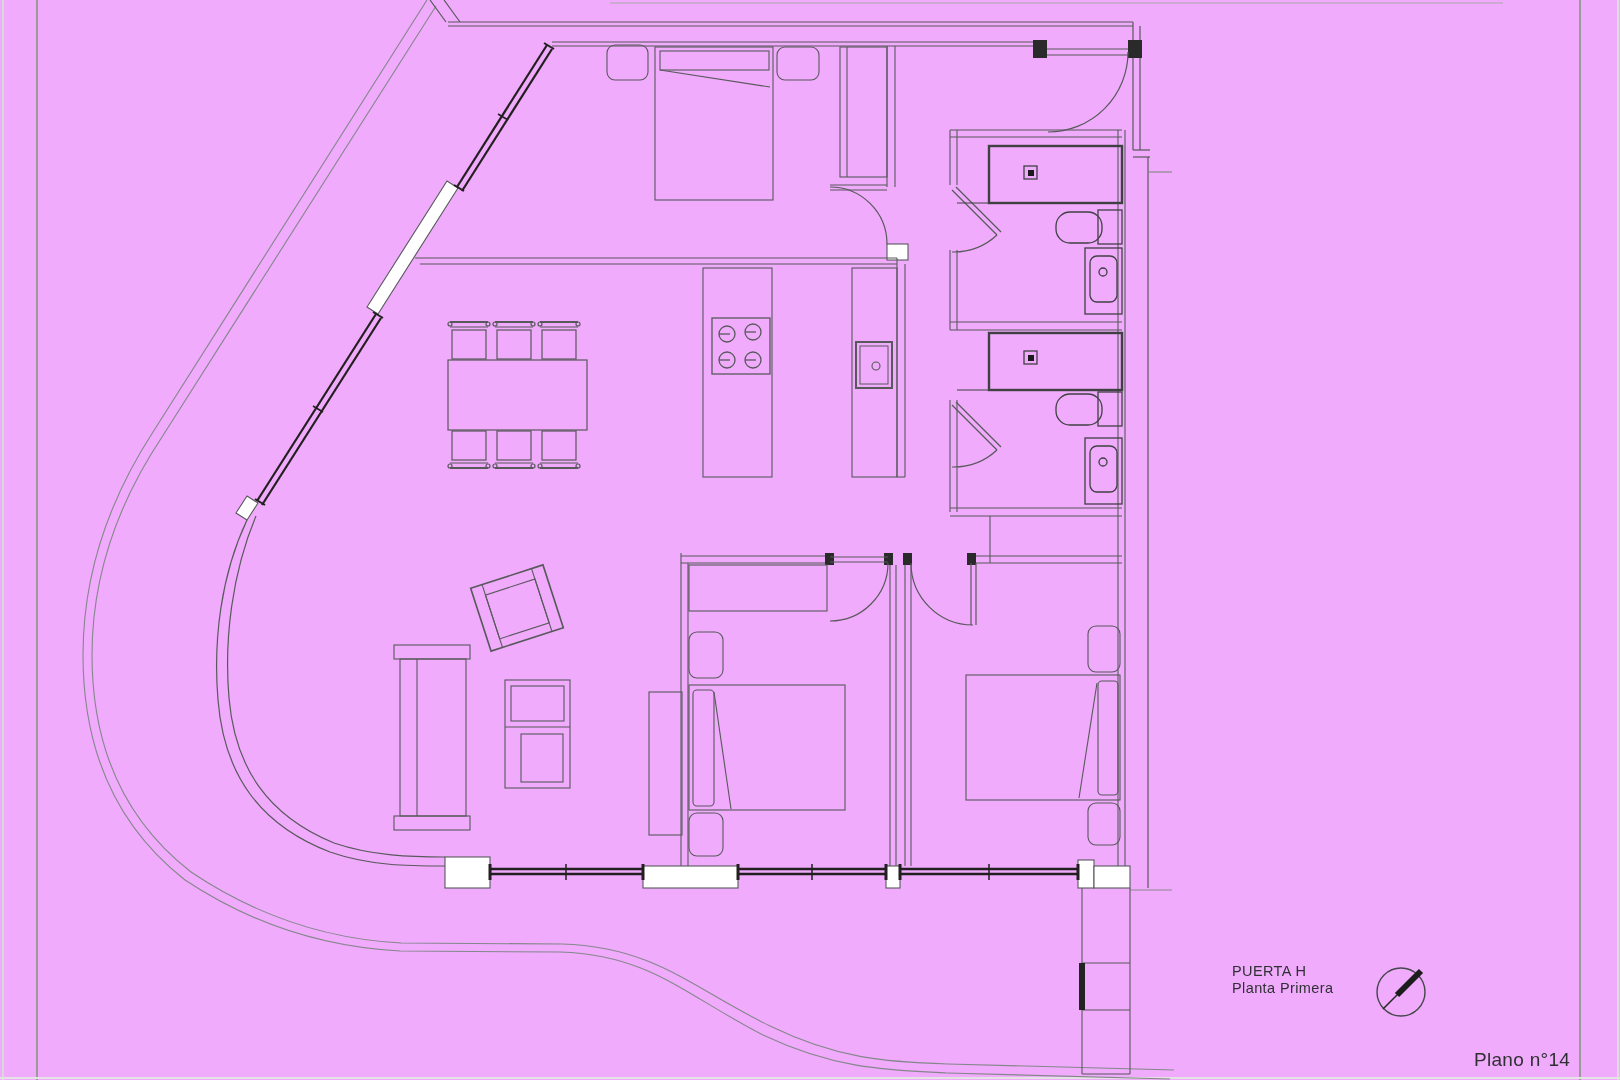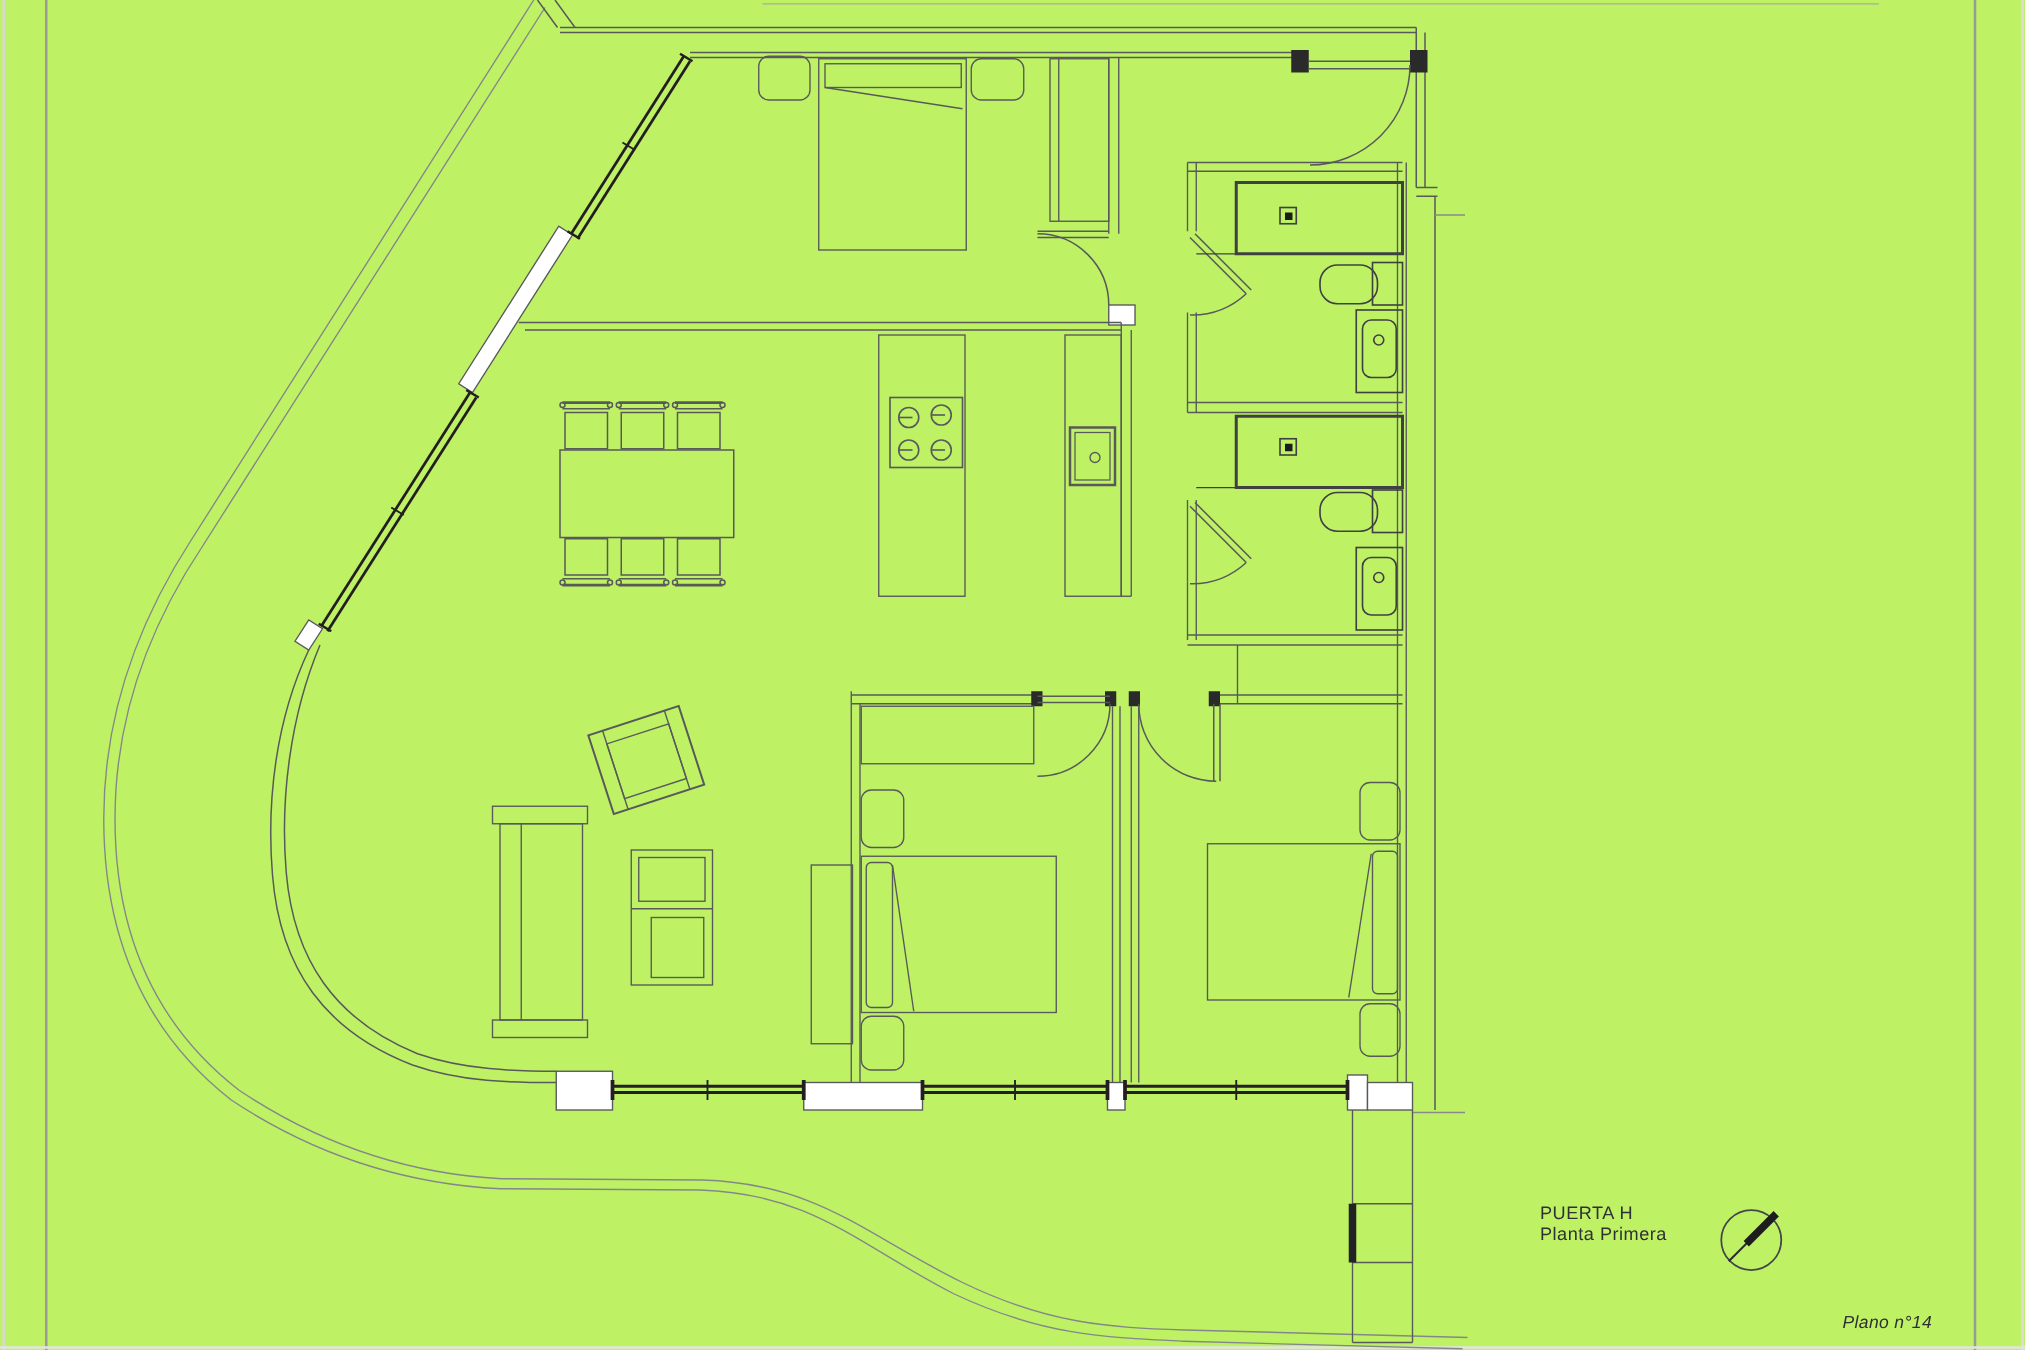--- a/index.html
+++ b/index.html
@@ -1,31 +1,31 @@
 <!DOCTYPE html>
 <html><head>
 <meta charset="utf-8">
 <style>
   html,body{margin:0;padding:0;background:#fff;}
   .sheet{
     position:relative;
     width:1620px;height:1080px;
-    background:#bef264;
+    background:#f0abfc;
     overflow:hidden;
     font-family:"Liberation Sans", sans-serif;
   }
   .sheet svg{position:absolute;left:0;top:0;}
   .title-block{
     position:absolute;left:1232px;top:963px;
     font-size:14.5px;line-height:17px;color:#2f3033;letter-spacing:.4px;
     white-space:nowrap;
   }
   .plan-number{
     position:absolute;left:1474px;top:1049px;
-    font-size:14px;color:#2f3033;letter-spacing:.3px;white-space:nowrap;font-style:italic;
+    font-size:19px;color:#2f3033;letter-spacing:.3px;white-space:nowrap;
   }
 </style>
 </head>
 <body>
 
 <div class="sheet">
 
 <svg width="1620" height="1080" viewBox="0 0 1620 1080">
 
   <g stroke-linecap="square">

